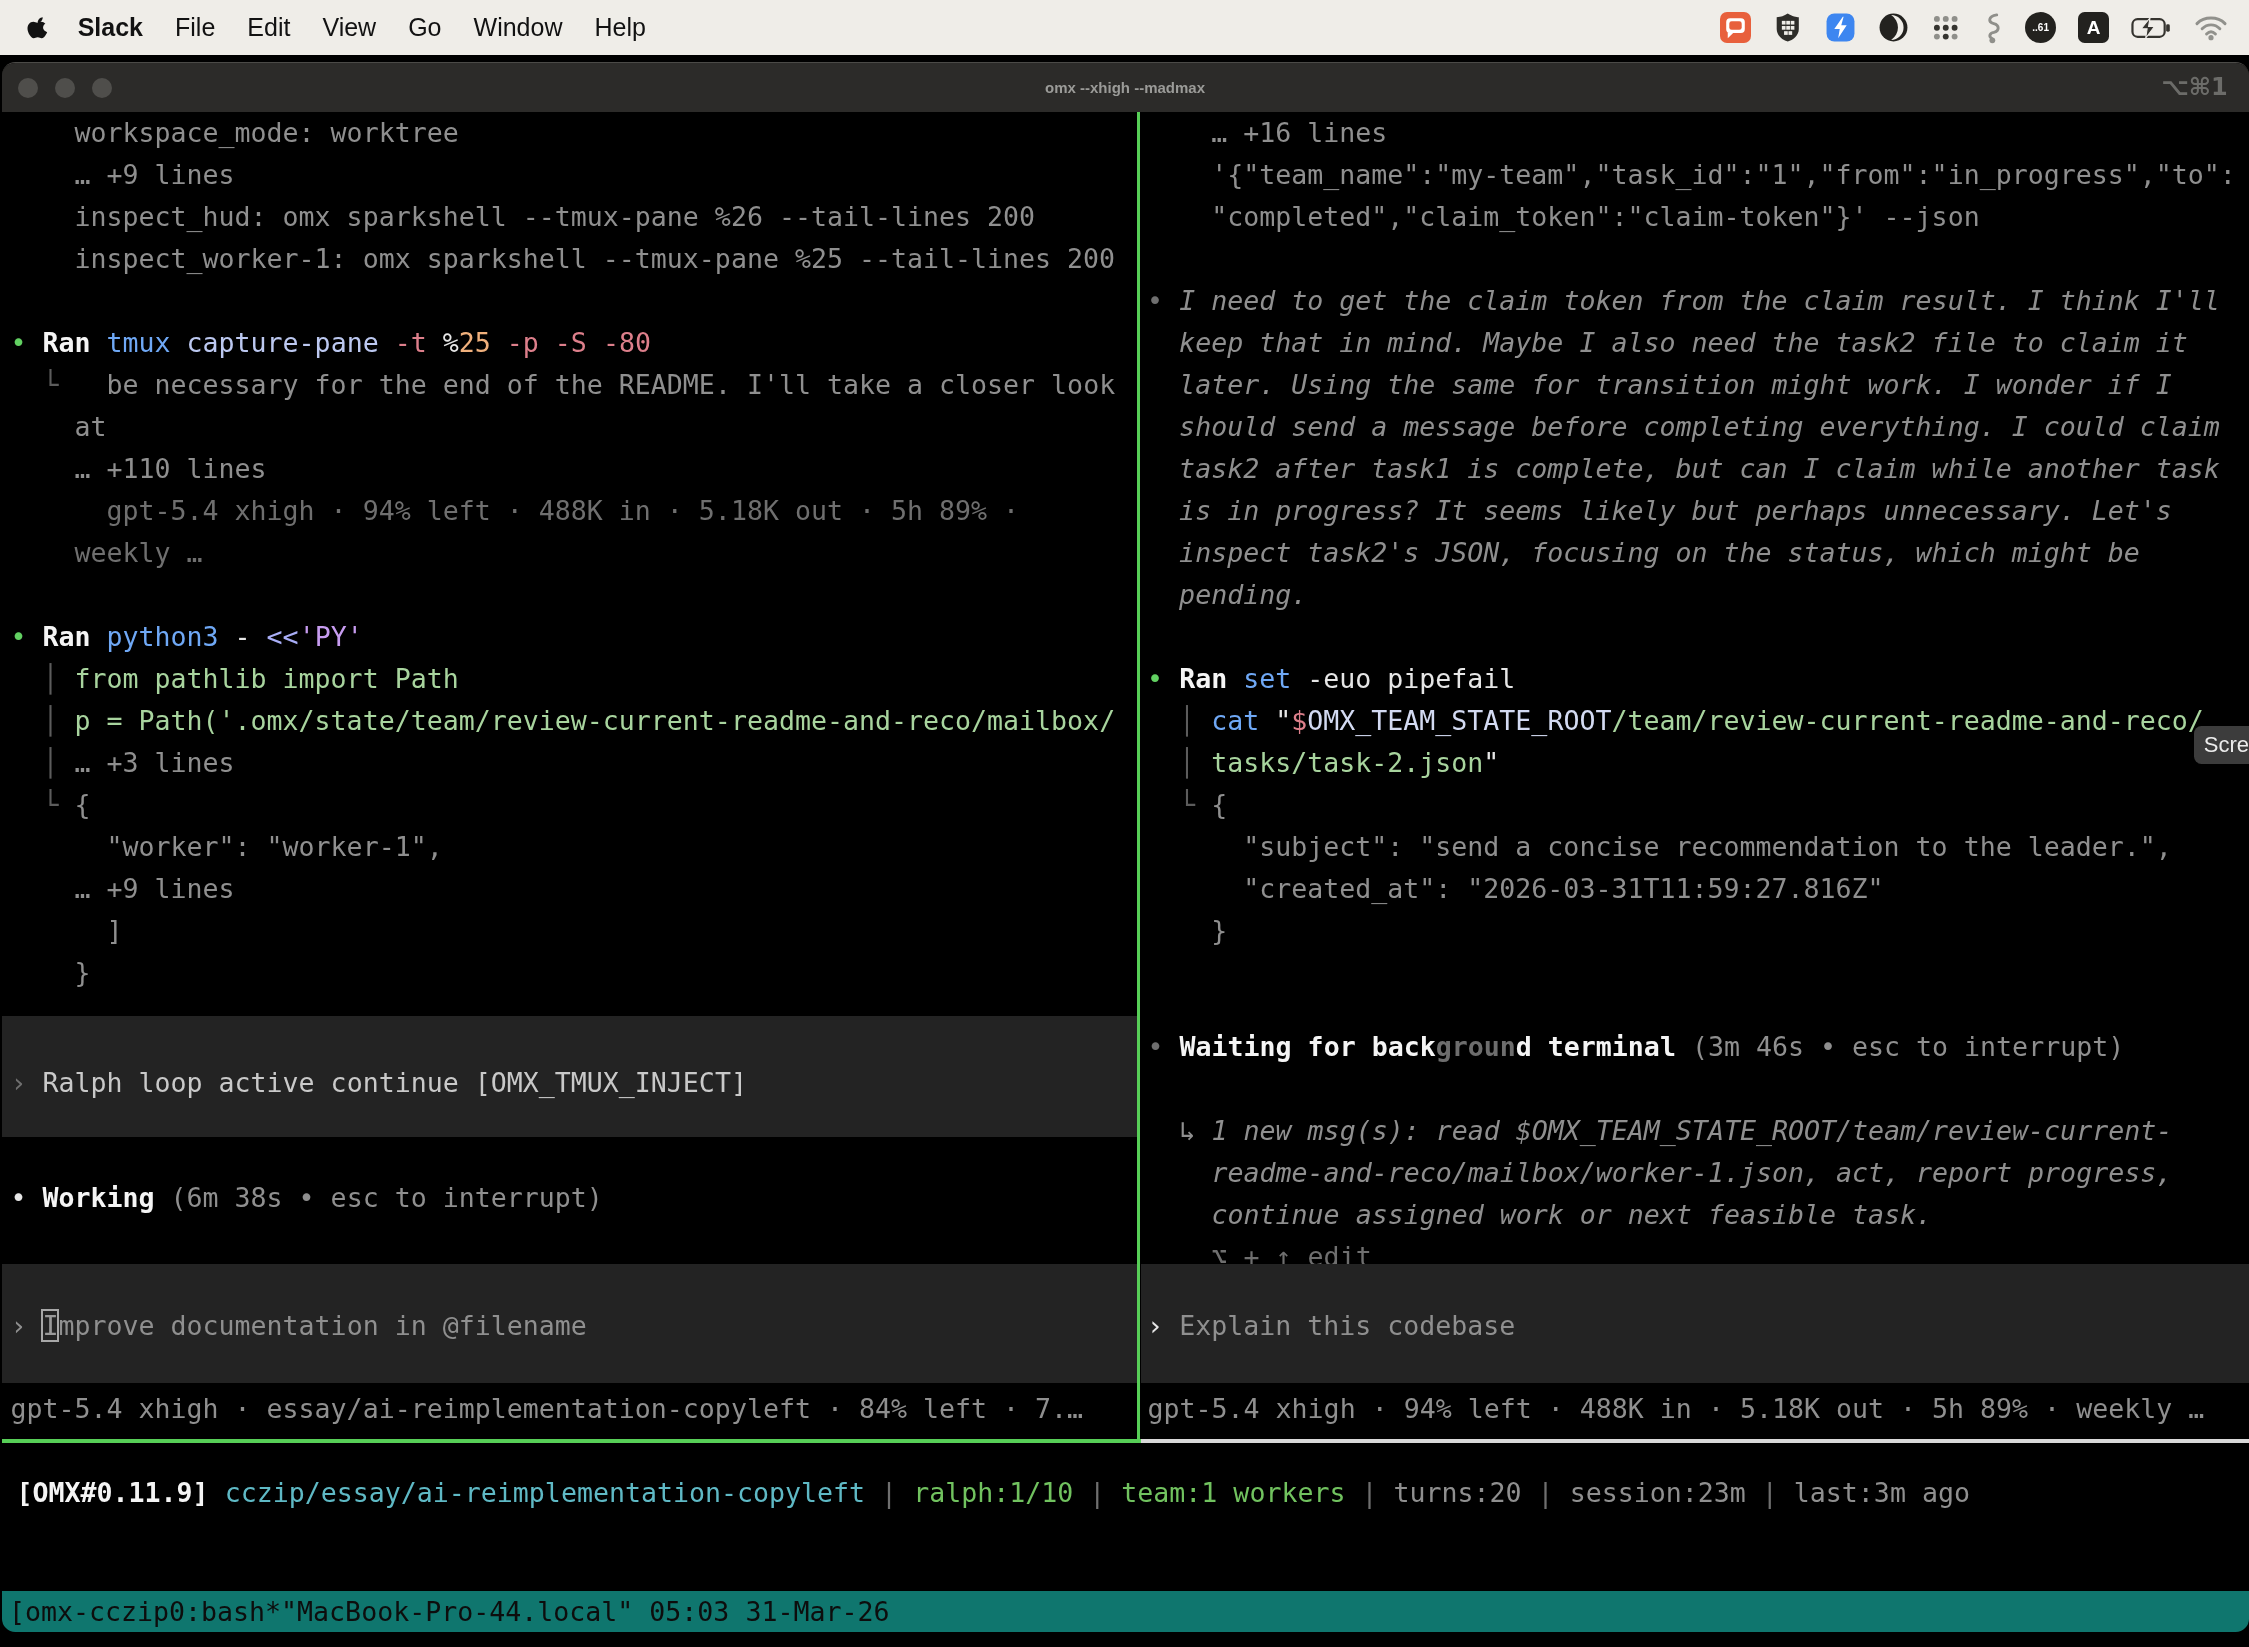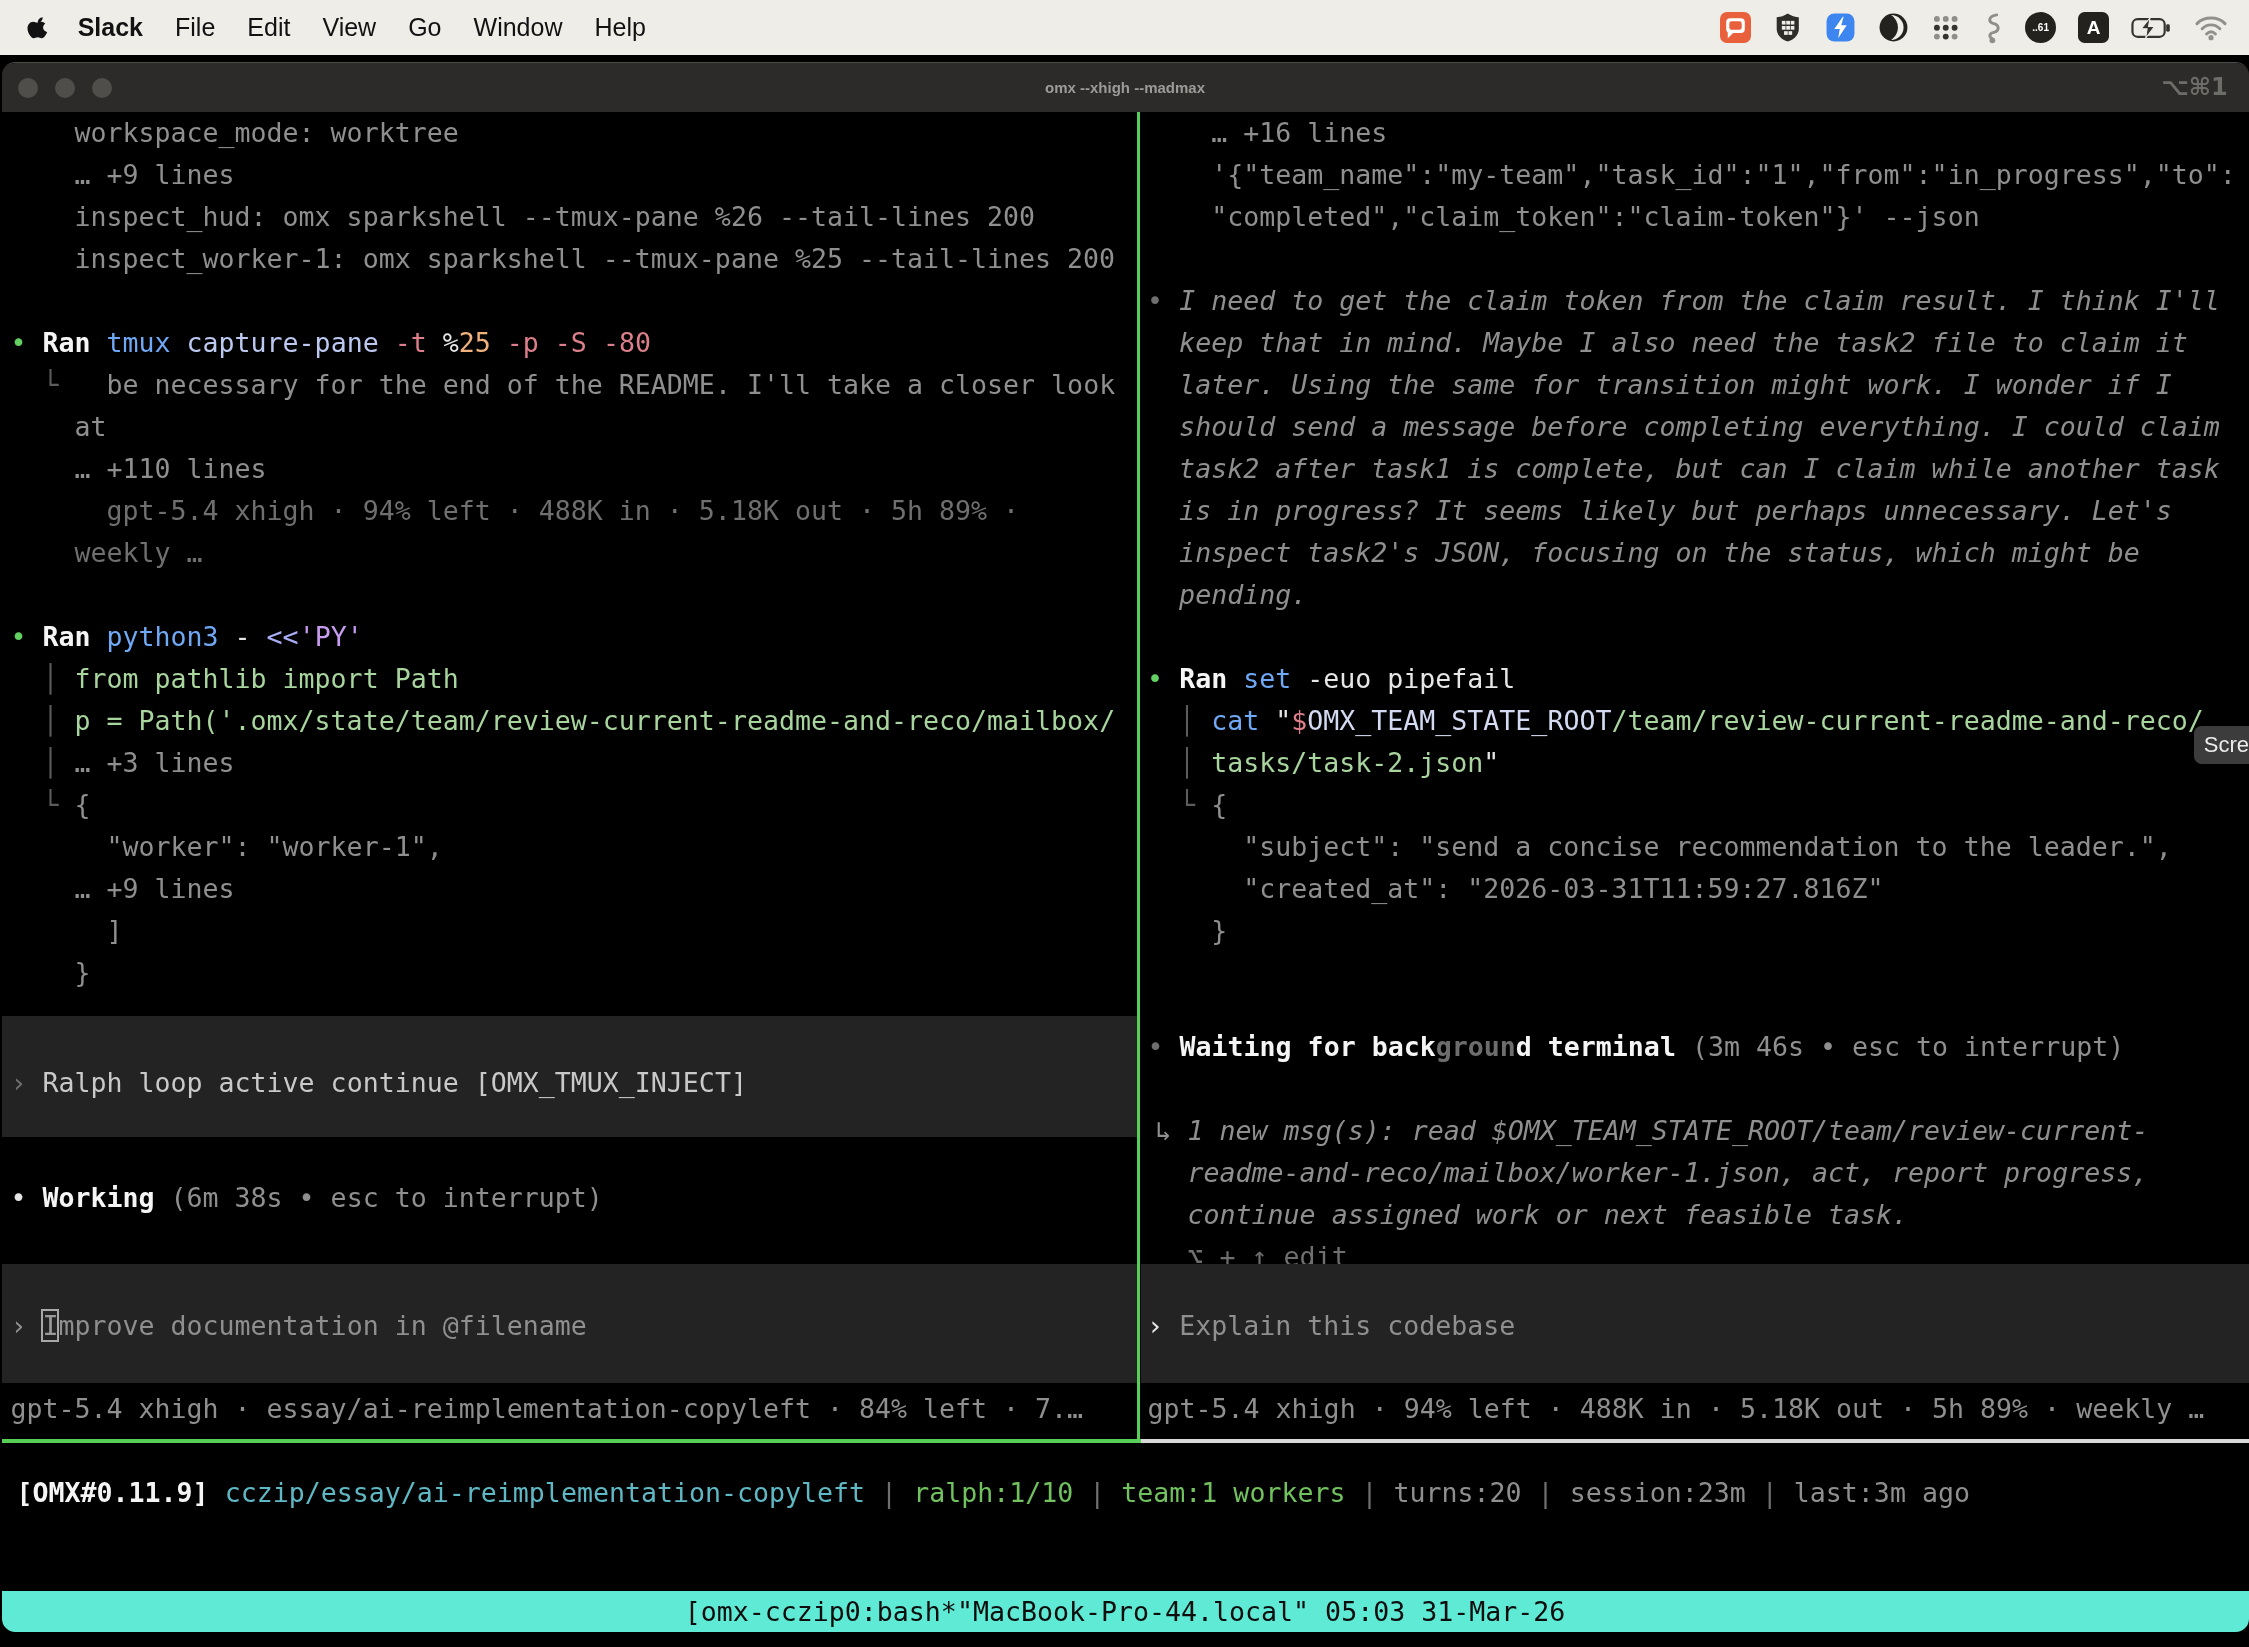--- a/index.html
+++ b/index.html
@@ -40,34 +40,34 @@
   .wrapR .inner{margin-left:6.6px;}
   .divider{position:absolute;left:1135px;top:0;width:3.7px;height:1331px;background:#57ce57;}
   .band{position:absolute;background:#232323;}
   #band-ralph{left:0;top:904px;width:1135px;height:121px;}
   #band-ralph .tl{margin:46px 0 0 8.9px;}
   #l-working{position:absolute;left:8.9px;top:1065px;}
   #band-l-prompt{left:0;top:1152px;width:1135px;height:119px;}
   #band-l-prompt .tl{margin:41px 0 0 8.9px;}
   #l-status{position:absolute;left:8.9px;top:1276px;width:1119px;overflow:hidden;}
   #r-waiting{position:absolute;left:1146px;top:914px;}
-  #r-msg{position:absolute;left:1122px;top:998px;}
+  #r-msg{position:absolute;left:1146px;top:998px;}
   #band-r-prompt{left:1139px;top:1152px;width:1108px;height:119px;}
   #band-r-prompt .tl{margin:41px 0 0 6.6px;}
   #r-status{position:absolute;left:1146px;top:1276px;width:1095px;overflow:hidden;}
   #border-l{position:absolute;left:0;top:1327px;width:1139px;height:3.7px;background:#57ce57;}
   #border-r{position:absolute;left:1139px;top:1327px;width:1108px;height:3.7px;background:#d8d8d8;}
   #omx-line{position:absolute;left:15px;top:1360px;}
   .tooltip{position:absolute;left:2192px;top:614px;width:55px;height:38px;background:#3c3c3c;
     border-radius:7.4px 0 0 7.4px;color:#ececec;font-family:"Liberation Sans",sans-serif;
     font-size:22px;line-height:38px;padding-left:10.3px;box-sizing:border-box;}
 
   
-  .tmuxbar{position:absolute;left:0;top:1528px;width:2247px;height:42px;background:#5eead4;
-    color:#0d0d0d;font-size:26.6px;line-height:42px;display:flex;justify-content:center;
+  .tmuxbar{position:absolute;left:0;top:1528px;width:2247px;height:42px;background:#0f766e;
+    color:#0d0d0d;font-size:26.6px;line-height:42px;display:flex;justify-content:flex-start;
     padding:0 7.4px;box-sizing:border-box;white-space:pre;}
 
   
   .g{color:#8f8f8f}
   .dim{color:#6f6f6f}
   .w{color:#e6e6e6}
   .wb{color:#f5f5f5;font-weight:bold}
   .grn{color:#62d162}
   .blu{color:#6fa8f5}
   .lav{color:#bcc8f0}

